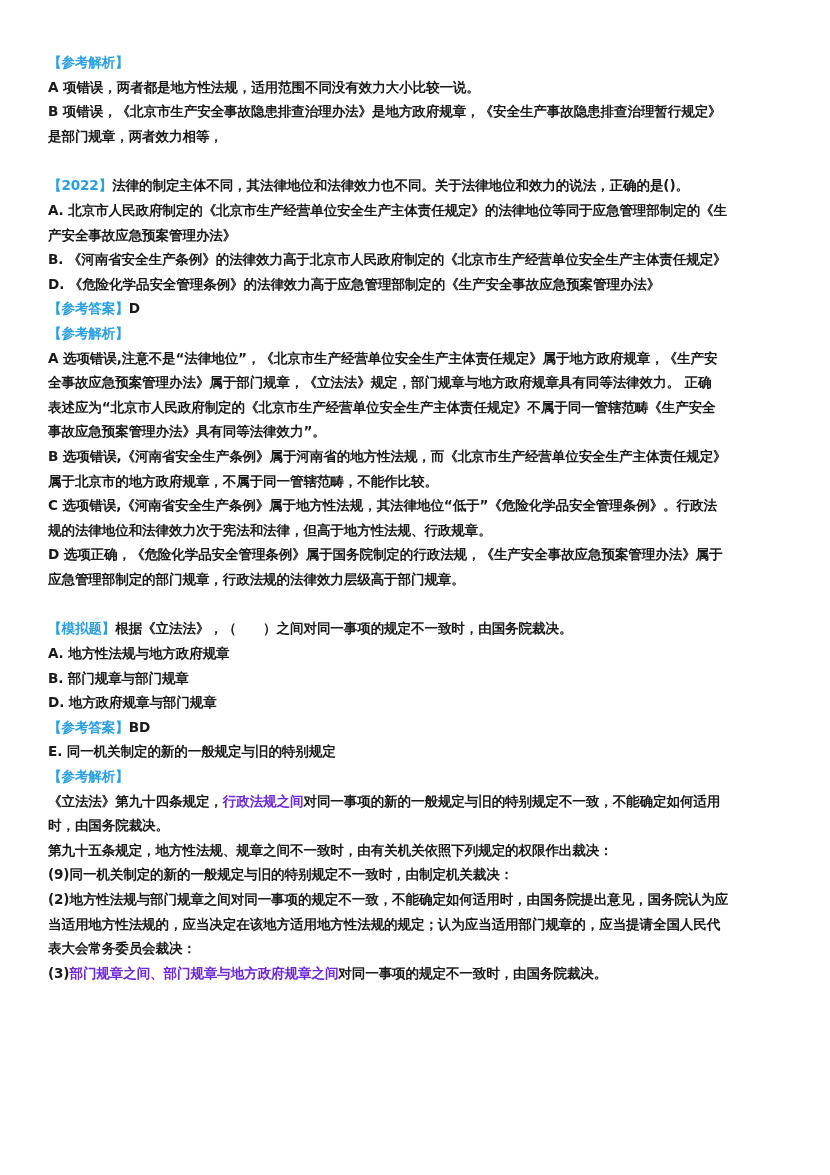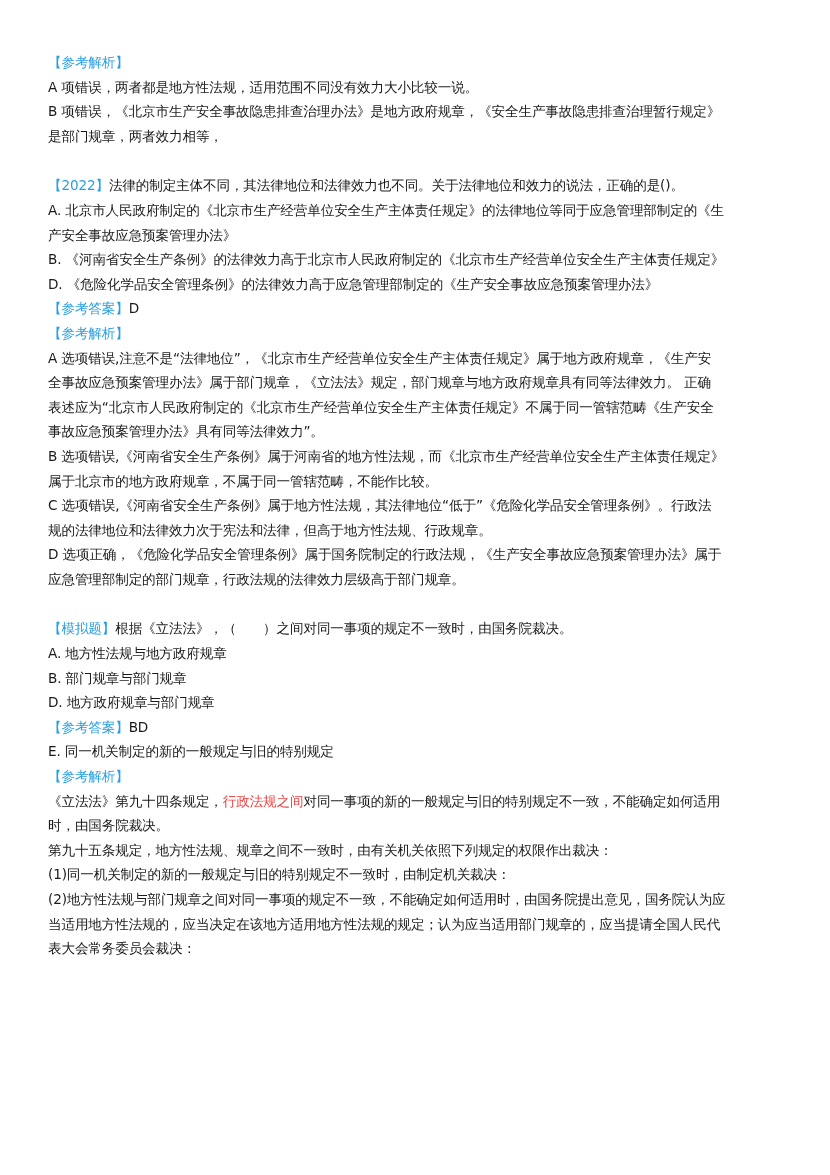--- a/index.html
+++ b/index.html
@@ -1,21 +1,21 @@
 <!DOCTYPE html>
 <html><head>
   <meta charset="utf-8">
   <style>
     html, body { margin: 0; padding: 0; background: #ffffff; }
     body { width: 830px; height: 1175px; position: relative; overflow: hidden;
       font-family: "DejaVu Sans", "Liberation Sans", sans-serif; color: #1a1a1a; }
-    .page { position: absolute; left: 48px; top: 50px; width: 740px; }
+    .page { position: absolute; left: 48px; top: 50px; width: 740px; font-weight: bold; }
     .line { font-size: 13.6px; line-height: 24.6px; white-space: nowrap; letter-spacing: -0.15px; }
     .tag { color: #2a9fe0; }
-    .hl { color: #ef4444; }
+    .hl { color: #6d28d9; }
     .gap { height: 25px; }
     .block { margin: 0; }
   </style>
 </head>
 <body>
 
 <div class="page">
 
   <div class="block">
     <div class="line tag">【参考解析】</div>
@@ -62,19 +62,22 @@
     <div class="line">
       <span class="tag">【参考答案】</span><span>BD</span>
     </div>
     <div class="line">E.  同一机关制定的新的一般规定与旧的特别规定</div>
     <div class="line tag">【参考解析】</div>
     <div class="line">
       <span>《立法法》第九十四条规定，</span><span class="hl">行政法规之间</span><span>对同一事项的新的一般规定与旧的特别规定不一致，不能确定如何适用</span>
     </div>
     <div class="line">时，由国务院裁决。</div>
     <div class="line">第九十五条规定，地方性法规、规章之间不一致时，由有关机关依照下列规定的权限作出裁决：</div>
-    <div class="line">(1)同一机关制定的新的一般规定与旧的特别规定不一致时，由制定机关裁决：</div>
+    <div class="line">(9)同一机关制定的新的一般规定与旧的特别规定不一致时，由制定机关裁决：</div>
     <div class="line">(2)地方性法规与部门规章之间对同一事项的规定不一致，不能确定如何适用时，由国务院提出意见，国务院认为应</div>
     <div class="line">当适用地方性法规的，应当决定在该地方适用地方性法规的规定；认为应当适用部门规章的，应当提请全国人民代</div>
     <div class="line">表大会常务委员会裁决：</div>
+    <div class="line">
+      <span>(3)</span><span class="hl">部门规章之间</span><span class="hl">、</span><span class="hl">部门规章与地方政府规章之间</span><span>对同一事项的规定不一致时，由国务院裁决。</span>
+    </div>
   </div>
 
 </div>
 
 </body></html>

